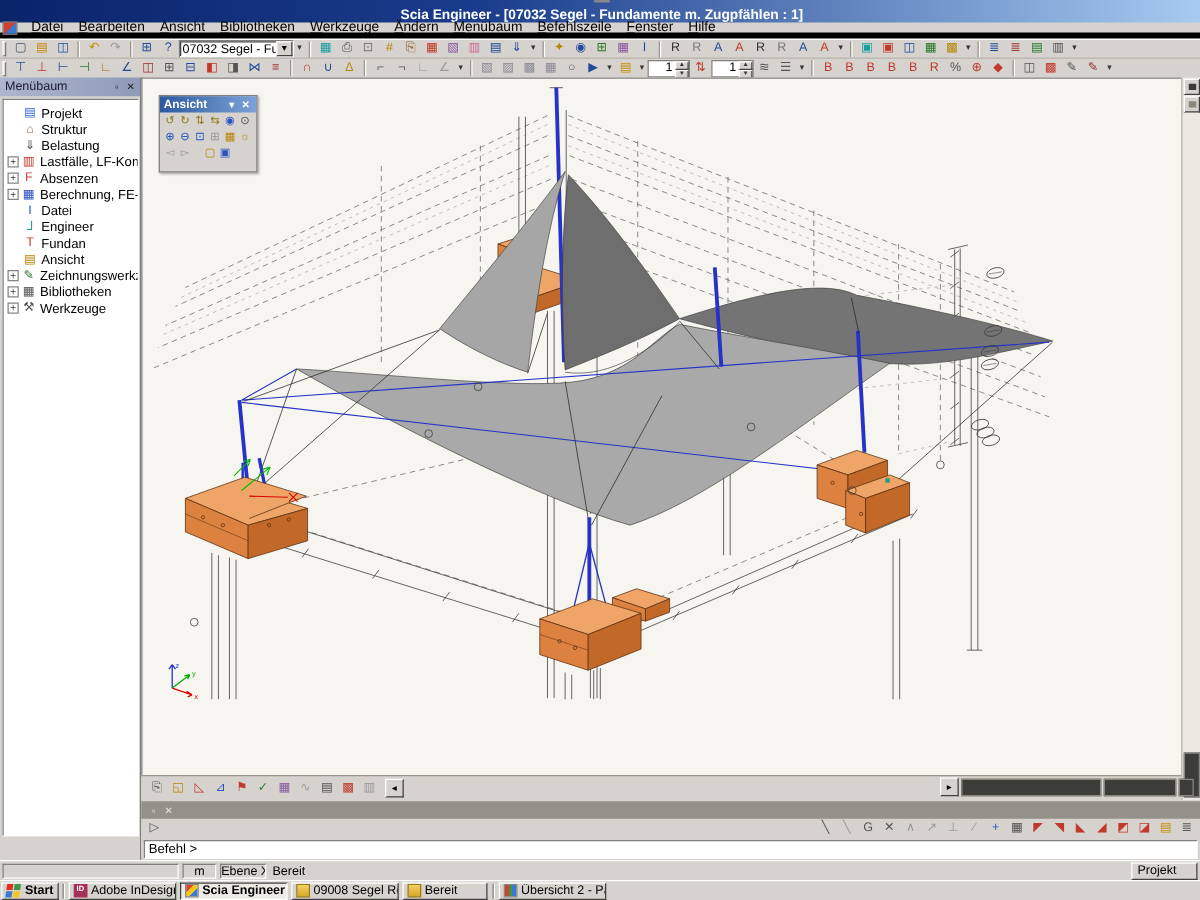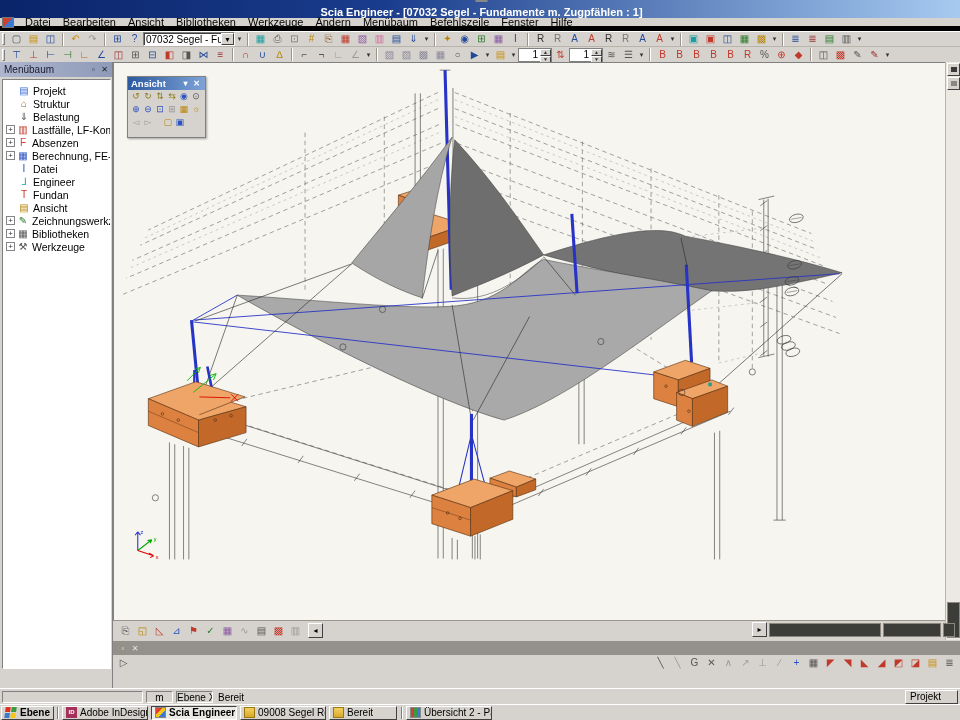--- a/index.html
+++ b/index.html
@@ -612,39 +612,40 @@
         <span class="tb-btn" style="color: rgb(192, 57, 43);">◤</span>
         <span class="tb-btn" style="color: rgb(192, 57, 43);">◥</span>
         <span class="tb-btn" style="color: rgb(192, 57, 43);">◣</span>
         <span class="tb-btn" style="color: rgb(192, 57, 43);">◢</span>
         <span class="tb-btn" style="color: rgb(192, 57, 43);">◩</span>
         <span class="tb-btn" style="color: rgb(192, 57, 43);">◪</span>
         <span class="tb-btn" style="color: rgb(200, 144, 16);">▤</span>
         <span class="tb-btn" style="color: rgb(85, 85, 85);">≣</span>
       </span>
   </div>
+  <div id="cmdinput">Befehl &gt;</div>
 </div>
 
 <div id="statusbar" class="abs">
   <span class="sbox" style="left:2px; width:141px;"></span>
   <span class="sbox" style="left:146px; width:27px;">m</span>
   <span class="sbox" style="left:176px; width:37px;">Ebene XY</span>
   <span id="sb-ready">Bereit</span>
   <span id="sb-snap">Projekt</span>
 </div>
 
 <div id="taskbar" class="abs">
   <span class="tk-btn" style="font-weight:bold">
     <span id="start-flag">
         <i></i>
         <i></i>
         <i></i>
         <i></i>
       </span>
-    <span>Ebene</span>
+    <span>Start</span>
   </span>
   <span class="tk-div"></span>
   <span id="taskbuttons" style="display:flex; align-items:center;">
       <span class="tk-btn" style="width: 86px;">
         <span class="tk-ico ik-indesign">ID</span>
         <span>Adobe InDesign C...</span>
       </span>
       <span style="width: 1px;"></span>
       <span class="tk-btn active" style="width: 86px;">
         <span class="tk-ico ik-scia"></span>

